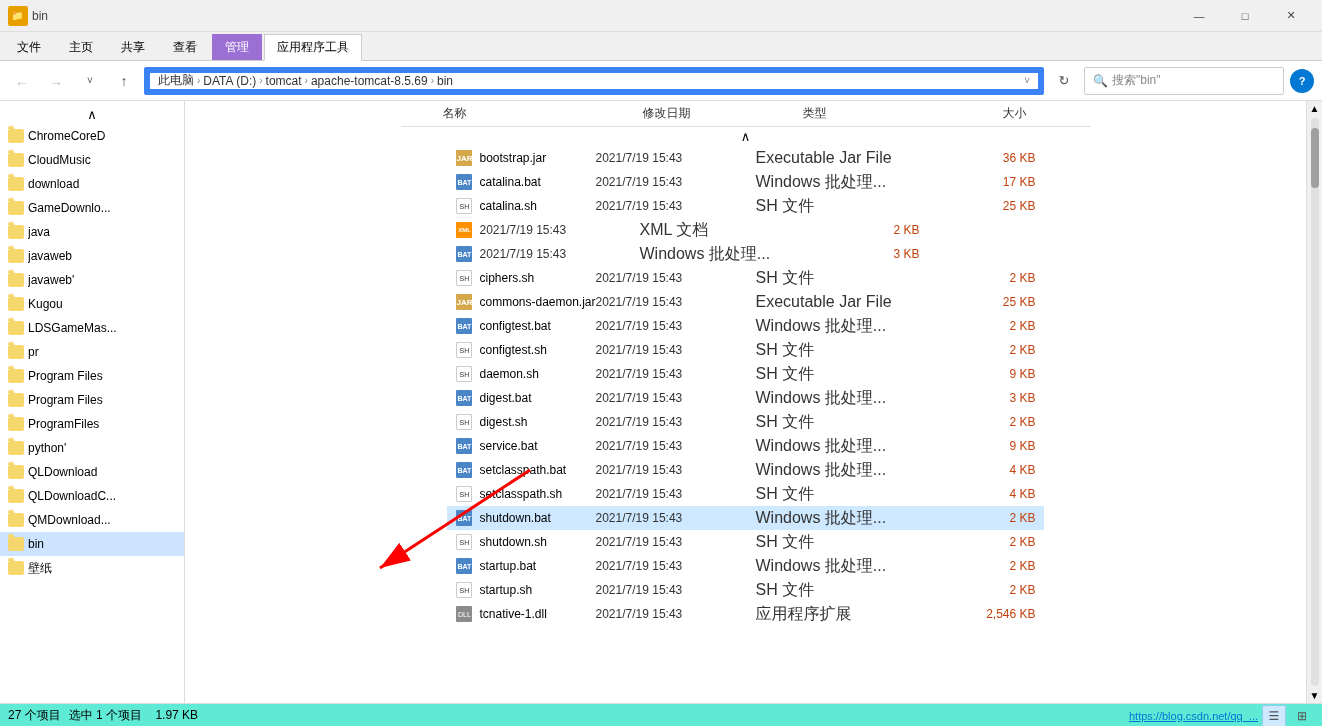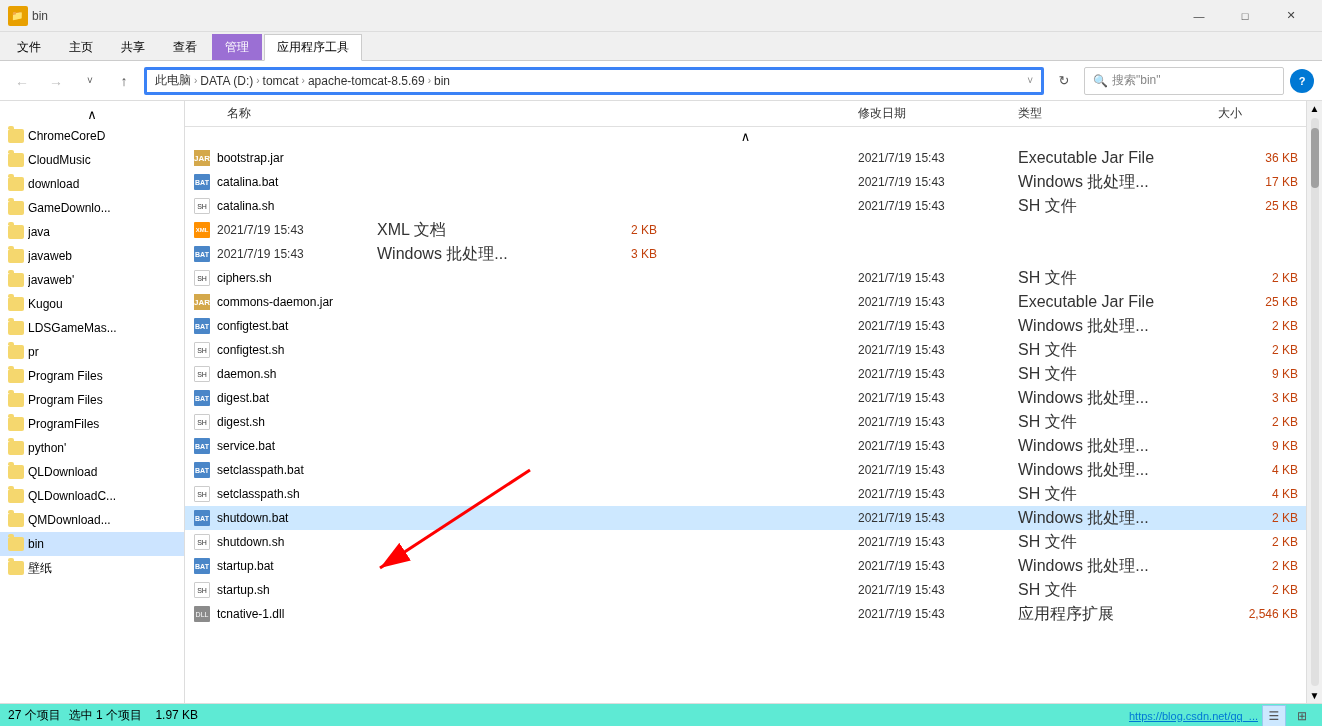--- a/index.html
+++ b/index.html
@@ -25,41 +25,41 @@
     .ribbon { background: #f0f0f0; border-bottom: 1px solid #ccc; }
     .ribbon-tabs { display: flex; height: 28px; align-items: flex-end; padding: 0 4px; gap: 2px; }
     .ribbon-tab { padding: 4px 12px; font-size: 12px; cursor: pointer; border: 1px solid transparent; border-bottom: none; }
     .ribbon-tab.active { background: white; border-color: #ccc; border-bottom: 1px solid white; margin-bottom: -1px; }
     .ribbon-tab.highlighted { background: #9b6fd4; color: white; }
 
     
     .nav-bar { display: flex; align-items: center; height: 40px; padding: 0 8px; gap: 6px; background: white; border-bottom: 1px solid #ddd; }
     .nav-btn { width: 28px; height: 28px; display: flex; align-items: center; justify-content: center; cursor: pointer; border-radius: 2px; color: #555; font-size: 14px; }
     .nav-btn.disabled { color: #bbb; cursor: default; }
-    .address-bar { flex: 1; height: 28px; background: white; border: 3px solid #3b82f6; border-radius: 2px; display: flex; align-items: center; padding: 0 8px; gap: 4px; font-size: 12px; color: #333; }
+    .address-bar { flex: 1; height: 28px; background: white; border: 6px solid #3b82f6; border-radius: 2px; display: flex; align-items: center; padding: 0 8px; gap: 4px; font-size: 12px; color: #333; }
     .address-chevron { color: #888; font-size: 10px; }
     .refresh-btn { width: 28px; height: 28px; display: flex; align-items: center; justify-content: center; cursor: pointer; color: #555; }
     .search-box { width: 200px; height: 28px; border: 1px solid #ccc; border-radius: 2px; display: flex; align-items: center; padding: 0 8px; gap: 4px; background: white; }
     .search-icon { color: #888; font-size: 12px; }
     .search-text { font-size: 12px; color: #888; }
     .help-btn { width: 24px; height: 24px; border-radius: 50%; background: #0078d4; color: white; display: flex; align-items: center; justify-content: center; font-size: 11px; font-weight: bold; cursor: pointer; }
 
     
     .main-layout { display: flex; height: calc(726px - 32px - 28px - 40px - 24px); }
 
     
     .sidebar { width: 185px; background: white; border-right: 1px solid #ddd; overflow-y: auto; padding: 4px 0; }
     .sidebar-item { display: flex; align-items: center; height: 24px; padding: 0 8px; gap: 4px; cursor: pointer; white-space: nowrap; overflow: hidden; text-overflow: ellipsis; }
     .sidebar-item.selected { background: #cce4ff; }
     .folder-icon { width: 16px; height: 14px; background: #f5d76e; border-radius: 2px; flex-shrink: 0; position: relative; }
     .folder-icon::before { content: ''; position: absolute; top: -3px; left: 0; width: 6px; height: 3px; background: #f5d76e; border-radius: 2px 2px 0 0; }
     .sidebar-item-text { font-size: 12px; overflow: hidden; text-overflow: ellipsis; }
 
     
-    .file-area { flex: 1; background: white; display: flex; flex-direction: column; overflow: hidden; }
+    .file-area { flex: 1; background: white; display: flex; flex-direction: column; overflow: hidden; align-items: center; }
     .file-header { display: flex; height: 26px; align-items: center; border-bottom: 1px solid #e0e0e0; background: white; padding: 0 8px; }
     .col-header { font-size: 12px; color: #333; cursor: pointer; display: flex; align-items: center; gap: 2px; }
     .col-name { flex: 1; min-width: 200px; }
     .col-date { width: 160px; }
     .col-type { width: 200px; }
     .col-size { width: 80px; }
     .file-list { flex: 1; overflow-y: auto; }
     .file-row { display: flex; align-items: center; height: 24px; padding: 0 8px; cursor: pointer; }
     .file-row.selected { background: #cde8ff; }
     .file-icon { width: 18px; height: 18px; flex-shrink: 0; margin-right: 6px; display: flex; align-items: center; justify-content: center; }

